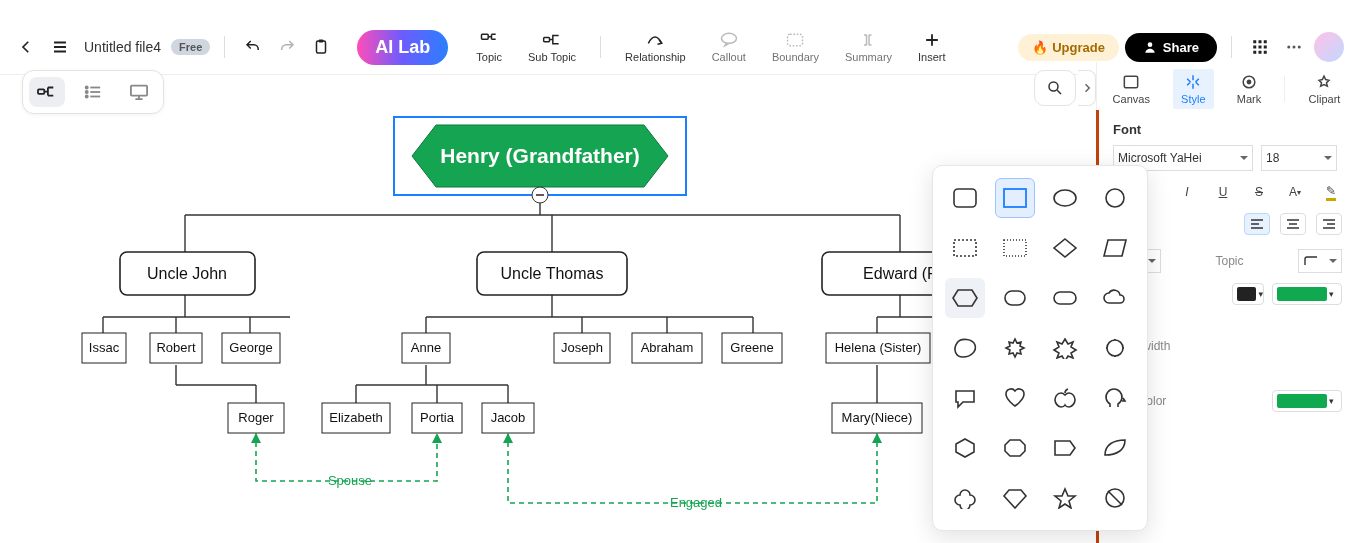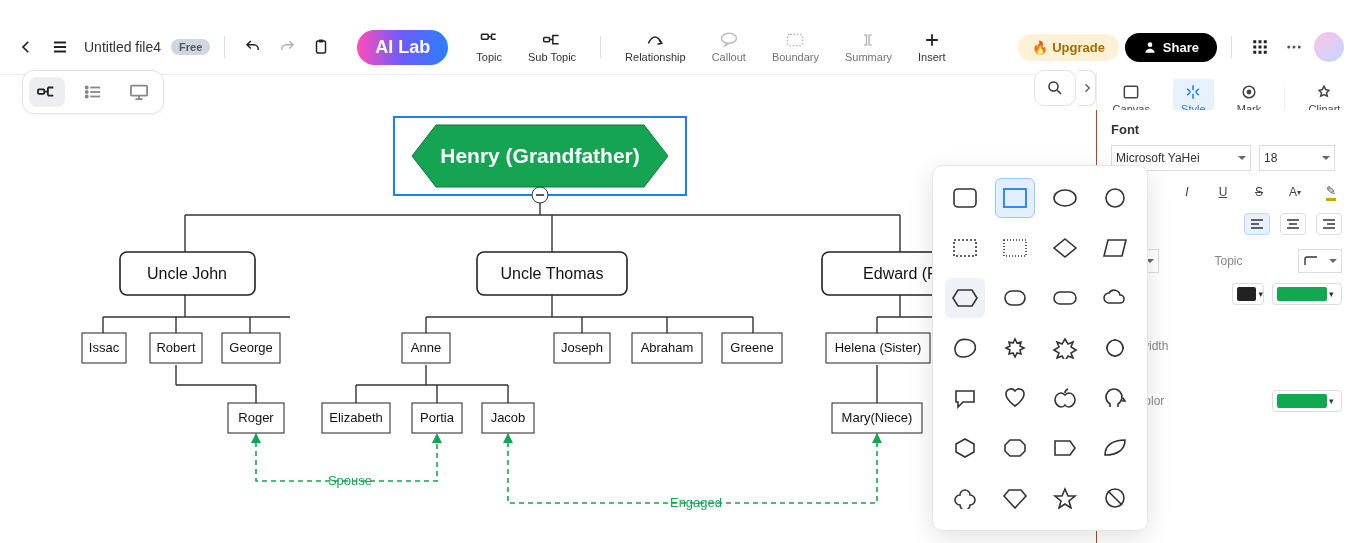--- a/index.html
+++ b/index.html
@@ -23,28 +23,28 @@
 
 .view-toolbar { position: absolute; top: 70px; left: 22px; display: flex; align-items: center; background: #fff; border: 1px solid #e3e3e3; border-radius: 12px; padding: 6px; gap: 10px; box-shadow: 0 1px 4px rgba(0,0,0,.05); }
 .view-toolbar .vbtn { width: 36px; height: 30px; display: flex; align-items: center; justify-content: center; border-radius: 8px; cursor: pointer; color: #555; }
 .view-toolbar .vbtn.active { background: #eceef1; color: #222; }
 
 
 .canvas { position: absolute; top: 55px; left: 0; right: 260px; bottom: 0; }
 .canvas svg { width: 100%; height: 100%; }
 
 
-.right-tabs { position: absolute; top: 72px; right: 0; width: 260px; height: 55px; border-left: 1px solid #eee; border-bottom: 1px solid #eee; display: flex; align-items: center; justify-content: space-around; background: #fff; }
+.right-tabs { position: absolute; top: 62px; right: 0; width: 260px; height: 55px; border-left: 1px solid #eee; border-bottom: 1px solid #eee; display: flex; align-items: center; justify-content: space-around; background: #fff; }
 .rtab { display: flex; flex-direction: column; align-items: center; gap: 2px; cursor: pointer; font-size: 11px; color: #444; padding: 4px 8px; }
 .rtab.active { color: #1b7fff; background: #e8f2ff; border-radius: 2px; }
 .rtab svg { width: 20px; height: 18px; }
 .rtab-sep { width: 1px; height: 26px; background: #eee; }
 
 
-.style-panel { position: absolute; top: 110px; right: 0; width: 260px; bottom: 0; border-left: 1px solid #c2410c; padding: 12px 14px; font-size: 12px; color: #333; background: #fff; overflow: hidden; }
+.style-panel { position: absolute; top: 110px; right: 0; width: 260px; bottom: 0; border-left: 3px solid #c2410c; padding: 12px 14px; font-size: 12px; color: #333; background: #fff; overflow: hidden; }
 .panel-label { font-weight: 600; margin-bottom: 8px; font-size: 13px; }
 .row { display: flex; gap: 8px; margin-bottom: 10px; align-items: center; }
 .select { border: 1px solid #ddd; border-radius: 0; padding: 5px 4px; display: flex; align-items: center; justify-content: space-between; background: #fff; cursor: pointer; font-size: 12px; }
 .select.w140 { width: 140px; }
 .select.w56 { width: 76px; }
 .txtfmt-row { display: flex; gap: 14px; margin-bottom: 10px; }
 .txtfmt { width: 22px; height: 22px; display: flex; align-items: center; justify-content: center; cursor: pointer; color: #444; }
 .align-row { display: flex; gap: 10px; margin-bottom: 14px; }
 .align-btn { width: 26px; height: 22px; border: 1px solid #ddd; border-radius: 4px; display: flex; align-items: center; justify-content: center; cursor: pointer; }
 .align-btn.active { background: #e8f2ff; border-color: #b7d8ff; }

